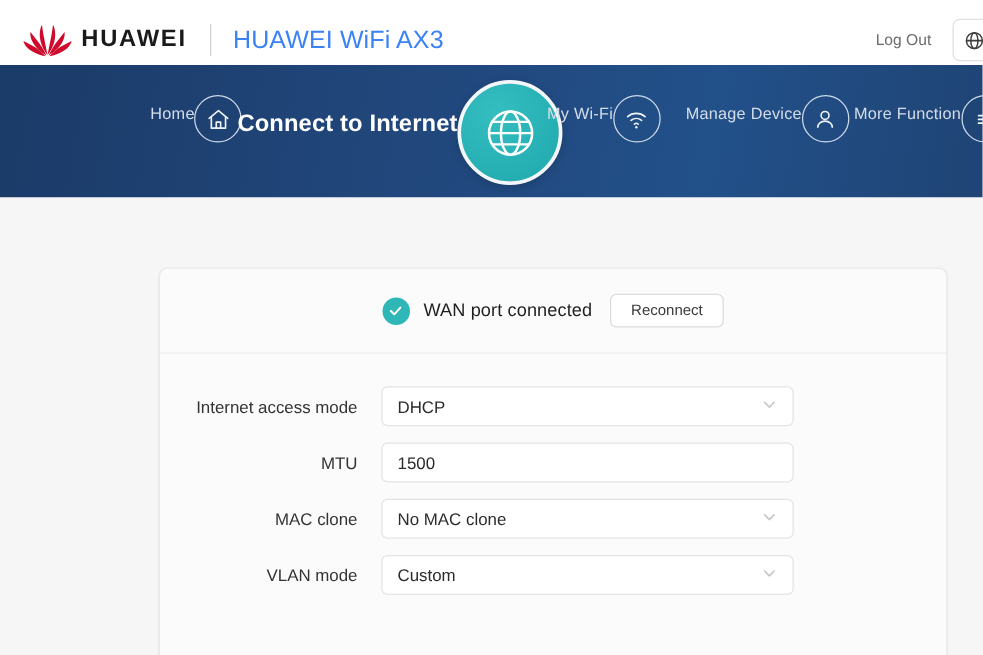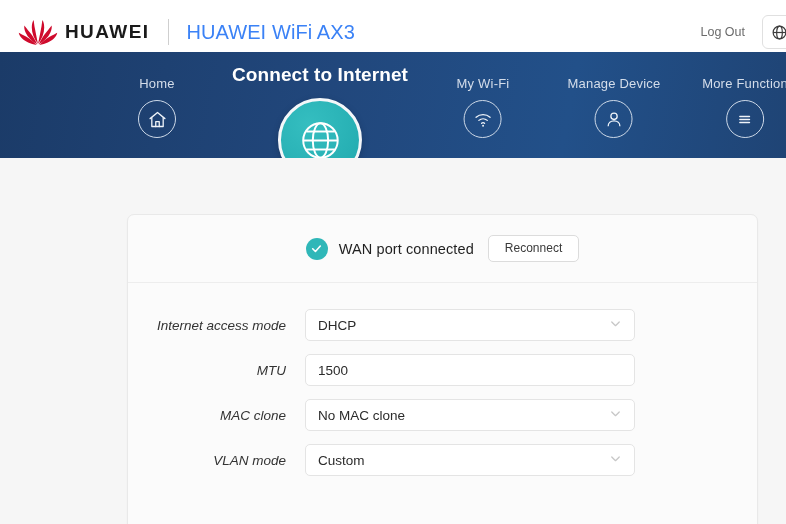--- a/index.html
+++ b/index.html
@@ -50,21 +50,21 @@
   .navbar {
     position: absolute; top: 52px; left: 0;
     width: 786px; height: 106px;
     background: linear-gradient(100deg, #1b3b68 0%, #21477c 42%, #225089 72%, #1f4475 100%);
   }
   .nav-items {
     position: relative; width: 786px; height: 106px;
   }
   .nav-item {
     position: absolute; top: 24px;
-    display: flex; flex-direction: column; align-items: center;
+    display: flex; flex-direction: row; align-items: center;
     cursor: pointer; color: #dbe4f0;
   }
   .nav-item .nav-label {
     font-size: 13px; color: #d4ddea; white-space: nowrap;
     margin-bottom: 9px; letter-spacing: .2px;
   }
   .nav-circle {
     width: 38px; height: 38px; border-radius: 50%;
     border: 1.4px solid #cdd9e8;
     display: flex; align-items: center; justify-content: center;
@@ -125,21 +125,21 @@
   }
 
   
   .form-area { padding-top: 20px; }
   .form-row {
     display: flex; align-items: center;
     height: 44px; margin-bottom: 1px;
   }
   .form-label {
     width: 177px; text-align: right; padding-right: 19px;
-    font-size: 13.5px; color: #333333; white-space: nowrap; font-style: italic;
+    font-size: 13.5px; color: #333333; white-space: nowrap;
   }
   .field {
     position: relative;
     width: 330px; height: 32px;
     background: #ffffff;
     border: 1px solid #e4e4e4;
     border-radius: 5px;
     display: flex; align-items: center;
     padding: 0 12px;
     font-size: 13.5px; color: #2b2b2b;

